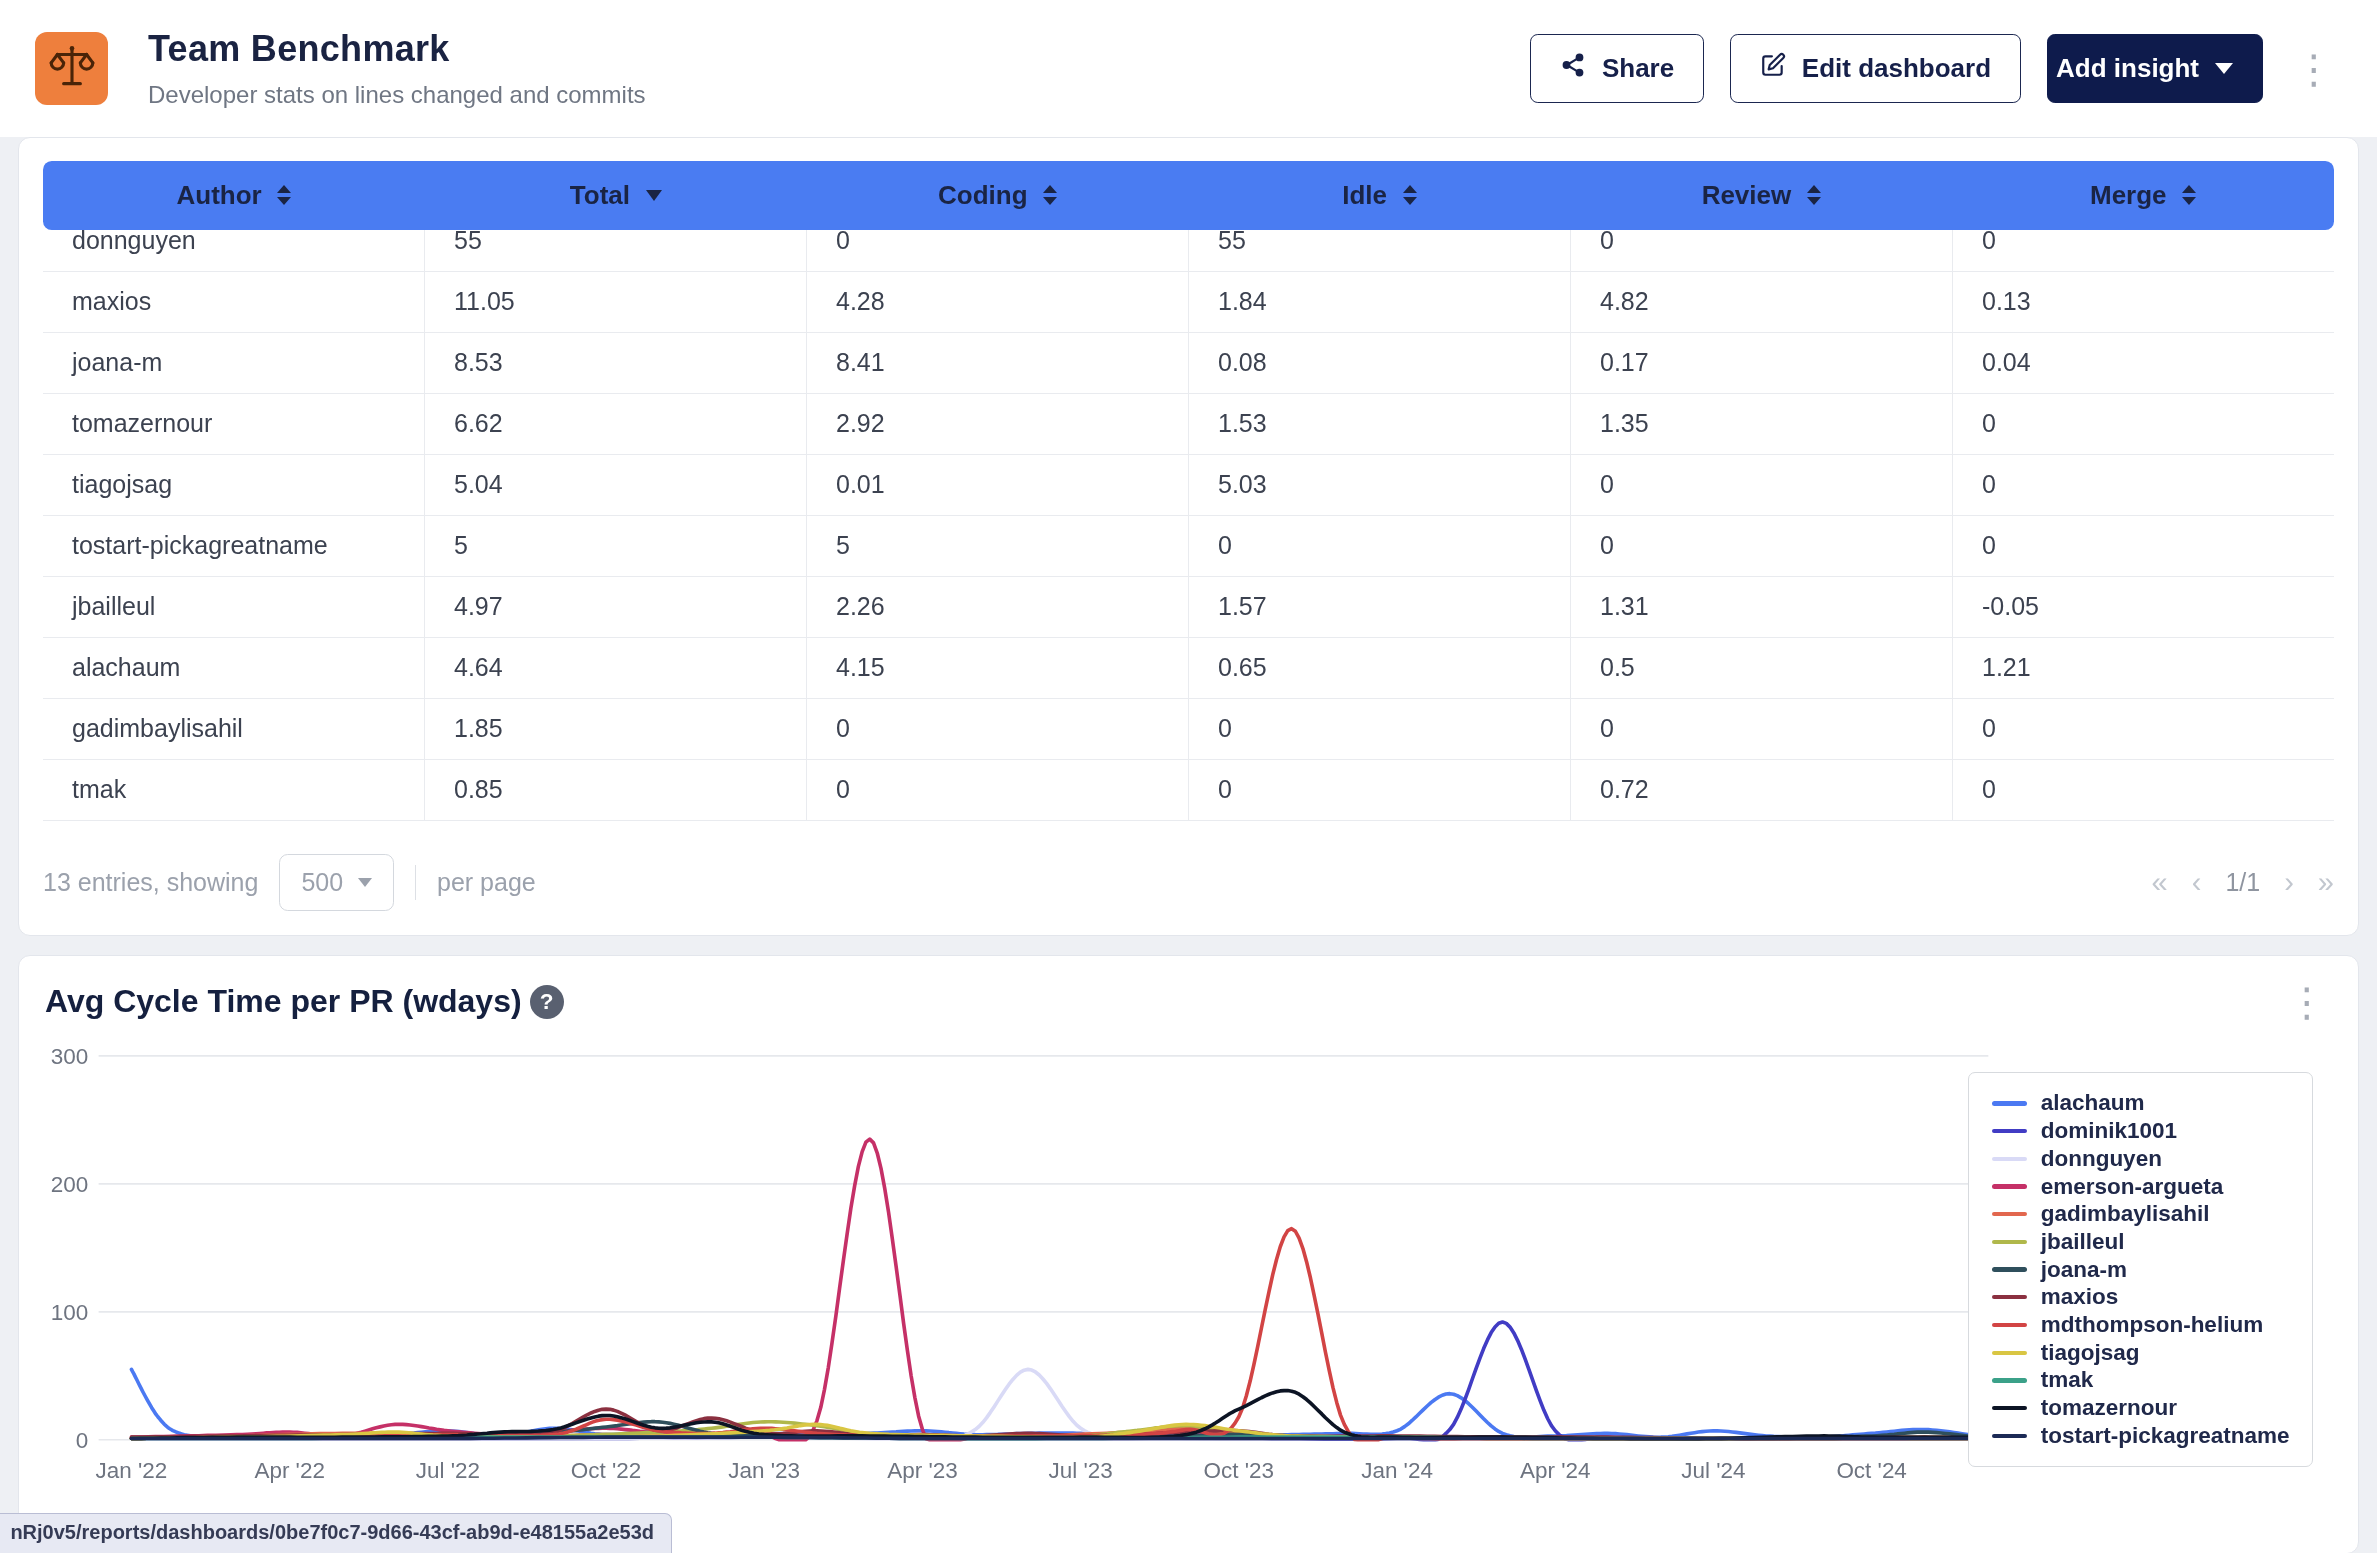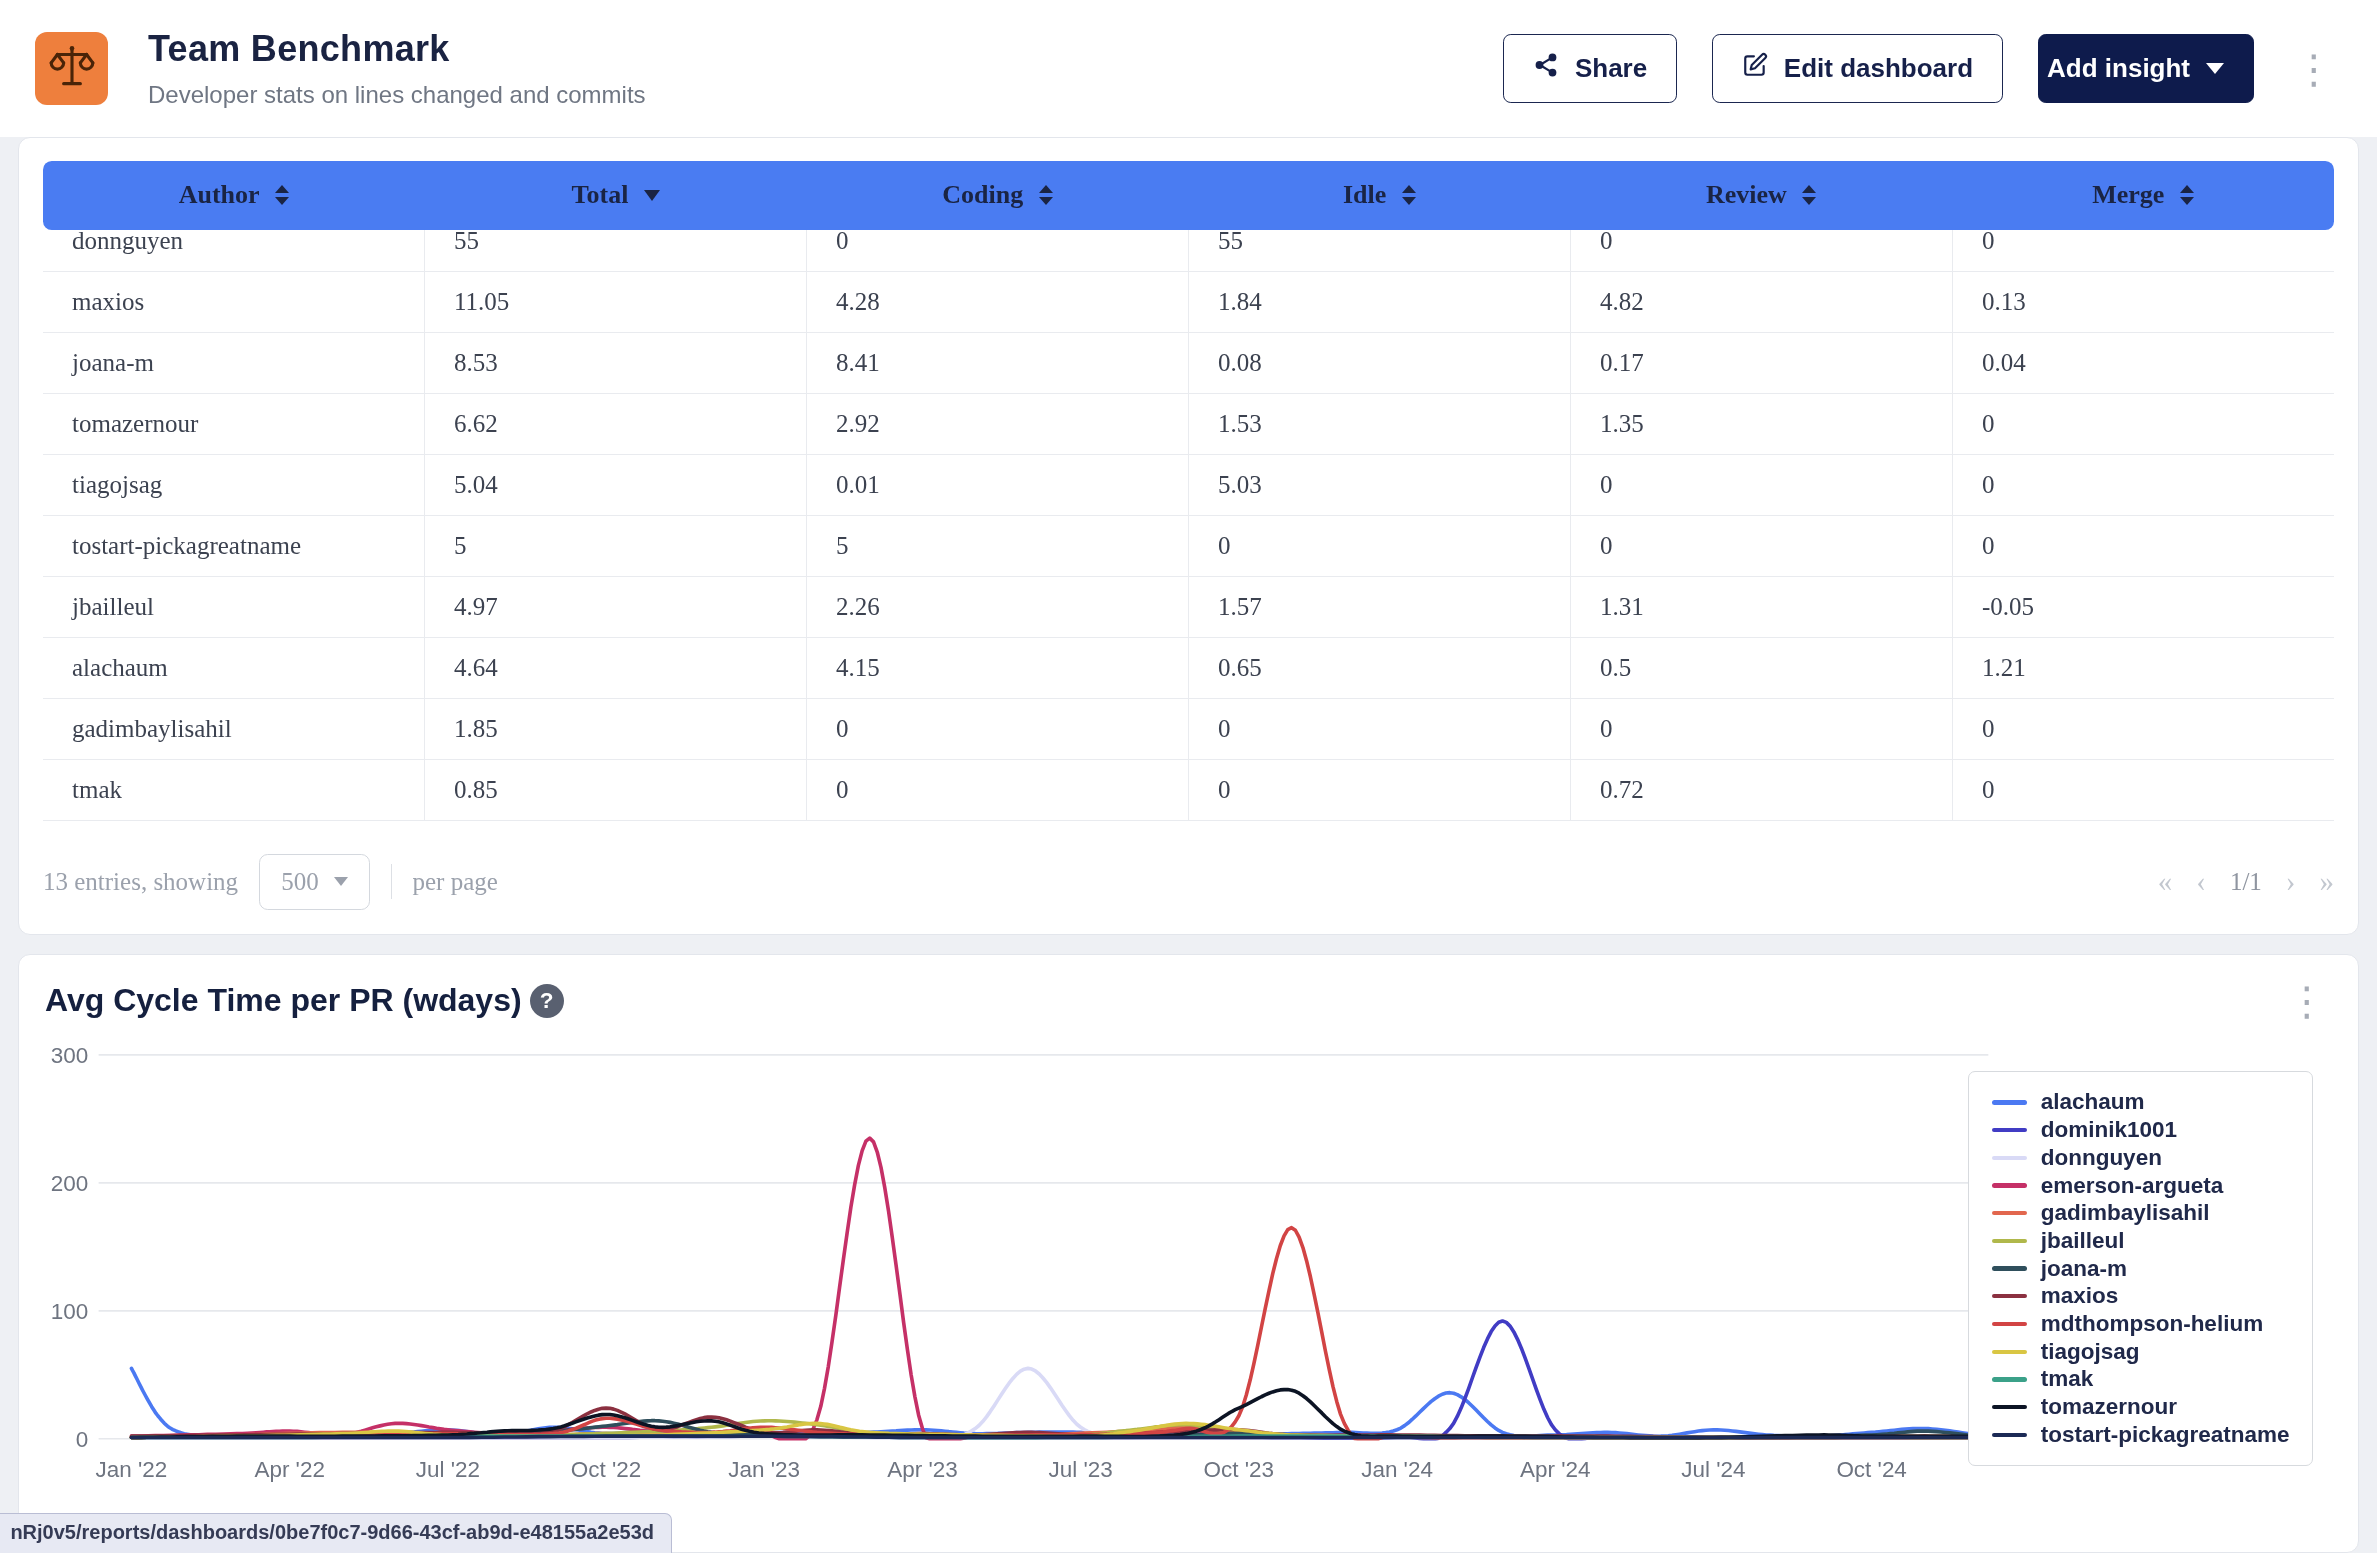--- a/index.html
+++ b/index.html
@@ -16,33 +16,33 @@
     padding:0 38px 0 35px;
   }
   .logo {
     width:73px; height:73px; border-radius:12px;
     background:#ee7f3d; display:flex; align-items:center; justify-content:center;
     flex:0 0 auto;
   }
   .title-wrap { margin-left:40px; }
   .page-title { font-size:36px; font-weight:bold; color:#1a2342; letter-spacing:0.3px; }
   .page-subtitle { font-size:24px; color:#6f7683; margin-top:10.4px; }
-  .header-actions { margin-left:auto; display:flex; align-items:center; gap:35px; }
+  .header-actions { margin-left:auto; display:flex; align-items:center; gap:26px; }
   .btn { display:flex; align-items:center; gap:15.6px; height:69px; padding:0 29px;
          border-radius:7.8px; font-size:26px; font-weight:600; cursor:pointer; }
   .btn-outline { background:#fff; border:1.7px solid #1b2750; color:#16204a; }
   .btn-primary { background:#0e1b4c; border:1.7px solid #0e1b4c; color:#ffffff;padding-left:8px; }
   .caret-down { width:0; height:0; border-left:9.5px solid transparent; border-right:9.5px solid transparent;
                 border-top:11.3px solid #ffffff; display:inline-block; }
   .kebab { color:#a7acb6; font-size:40px; line-height:1; padding:0 5.2px; cursor:pointer; user-select:none; }
 
   
   .main { padding:0 18px; }
   .card { background:#fff; border:0.9px solid #e3e6ec; border-radius:12px; }
-  .card-table { padding:22.5px 24px 24px 24px;font-family:Liberation Serif, serif; }
+  .card-table { padding:22.5px 24px 24px 24px; }
 
   
   .table-header {
     display:flex; background:#4a7cf2; border-radius:8.7px; height:69px;
     position:relative; z-index:2;
   }
   .th { flex:1; display:flex; align-items:center; justify-content:center; gap:15.6px;
         color:#1a2444; font-size:26px; font-weight:600; cursor:pointer; }
   .sort { display:flex; flex-direction:column; gap:4.3px; align-items:center; }
   .tri { width:0; height:0; border-left:7px solid transparent; border-right:7px solid transparent; display:block; }

